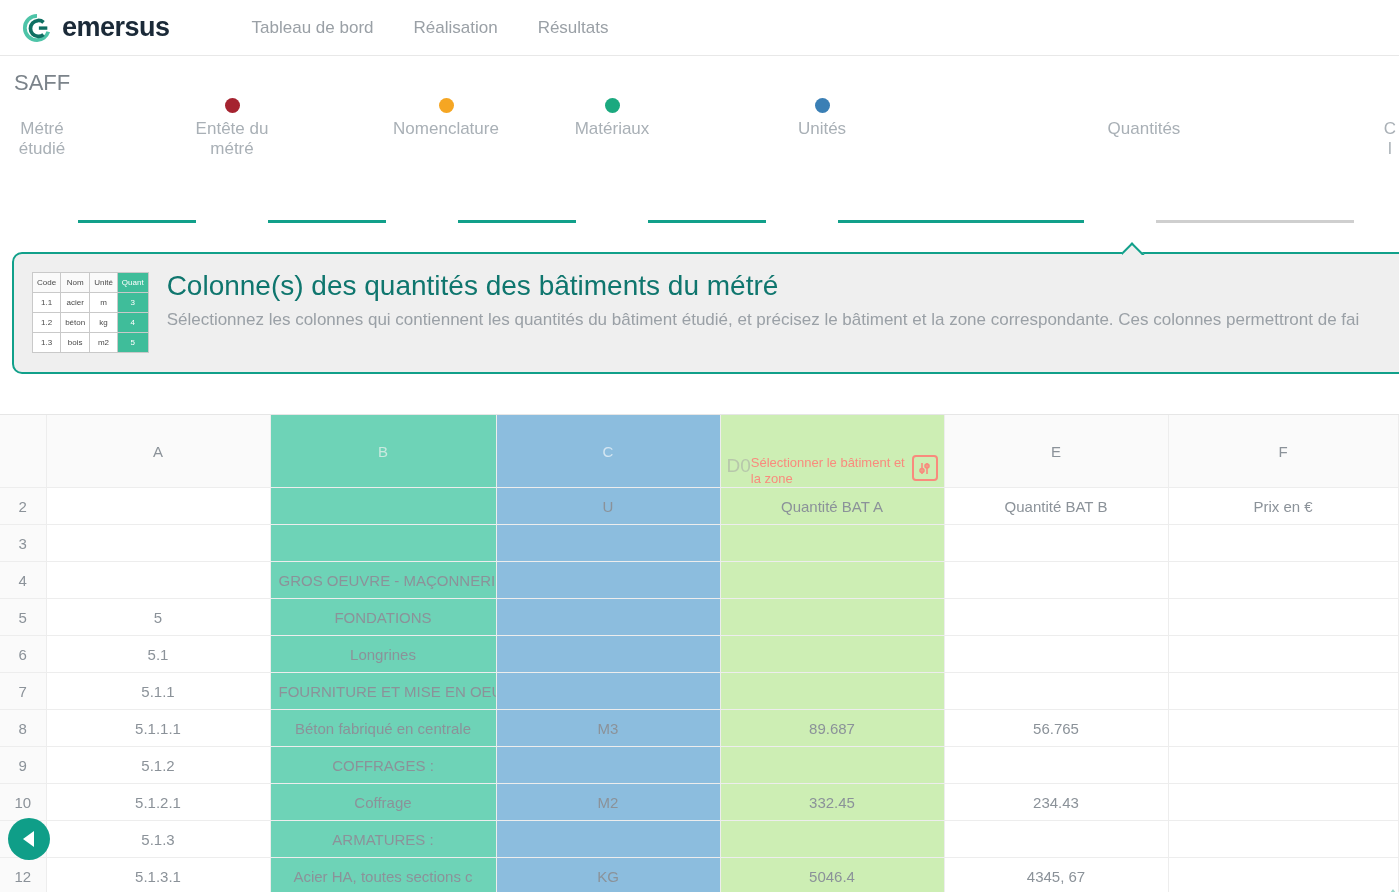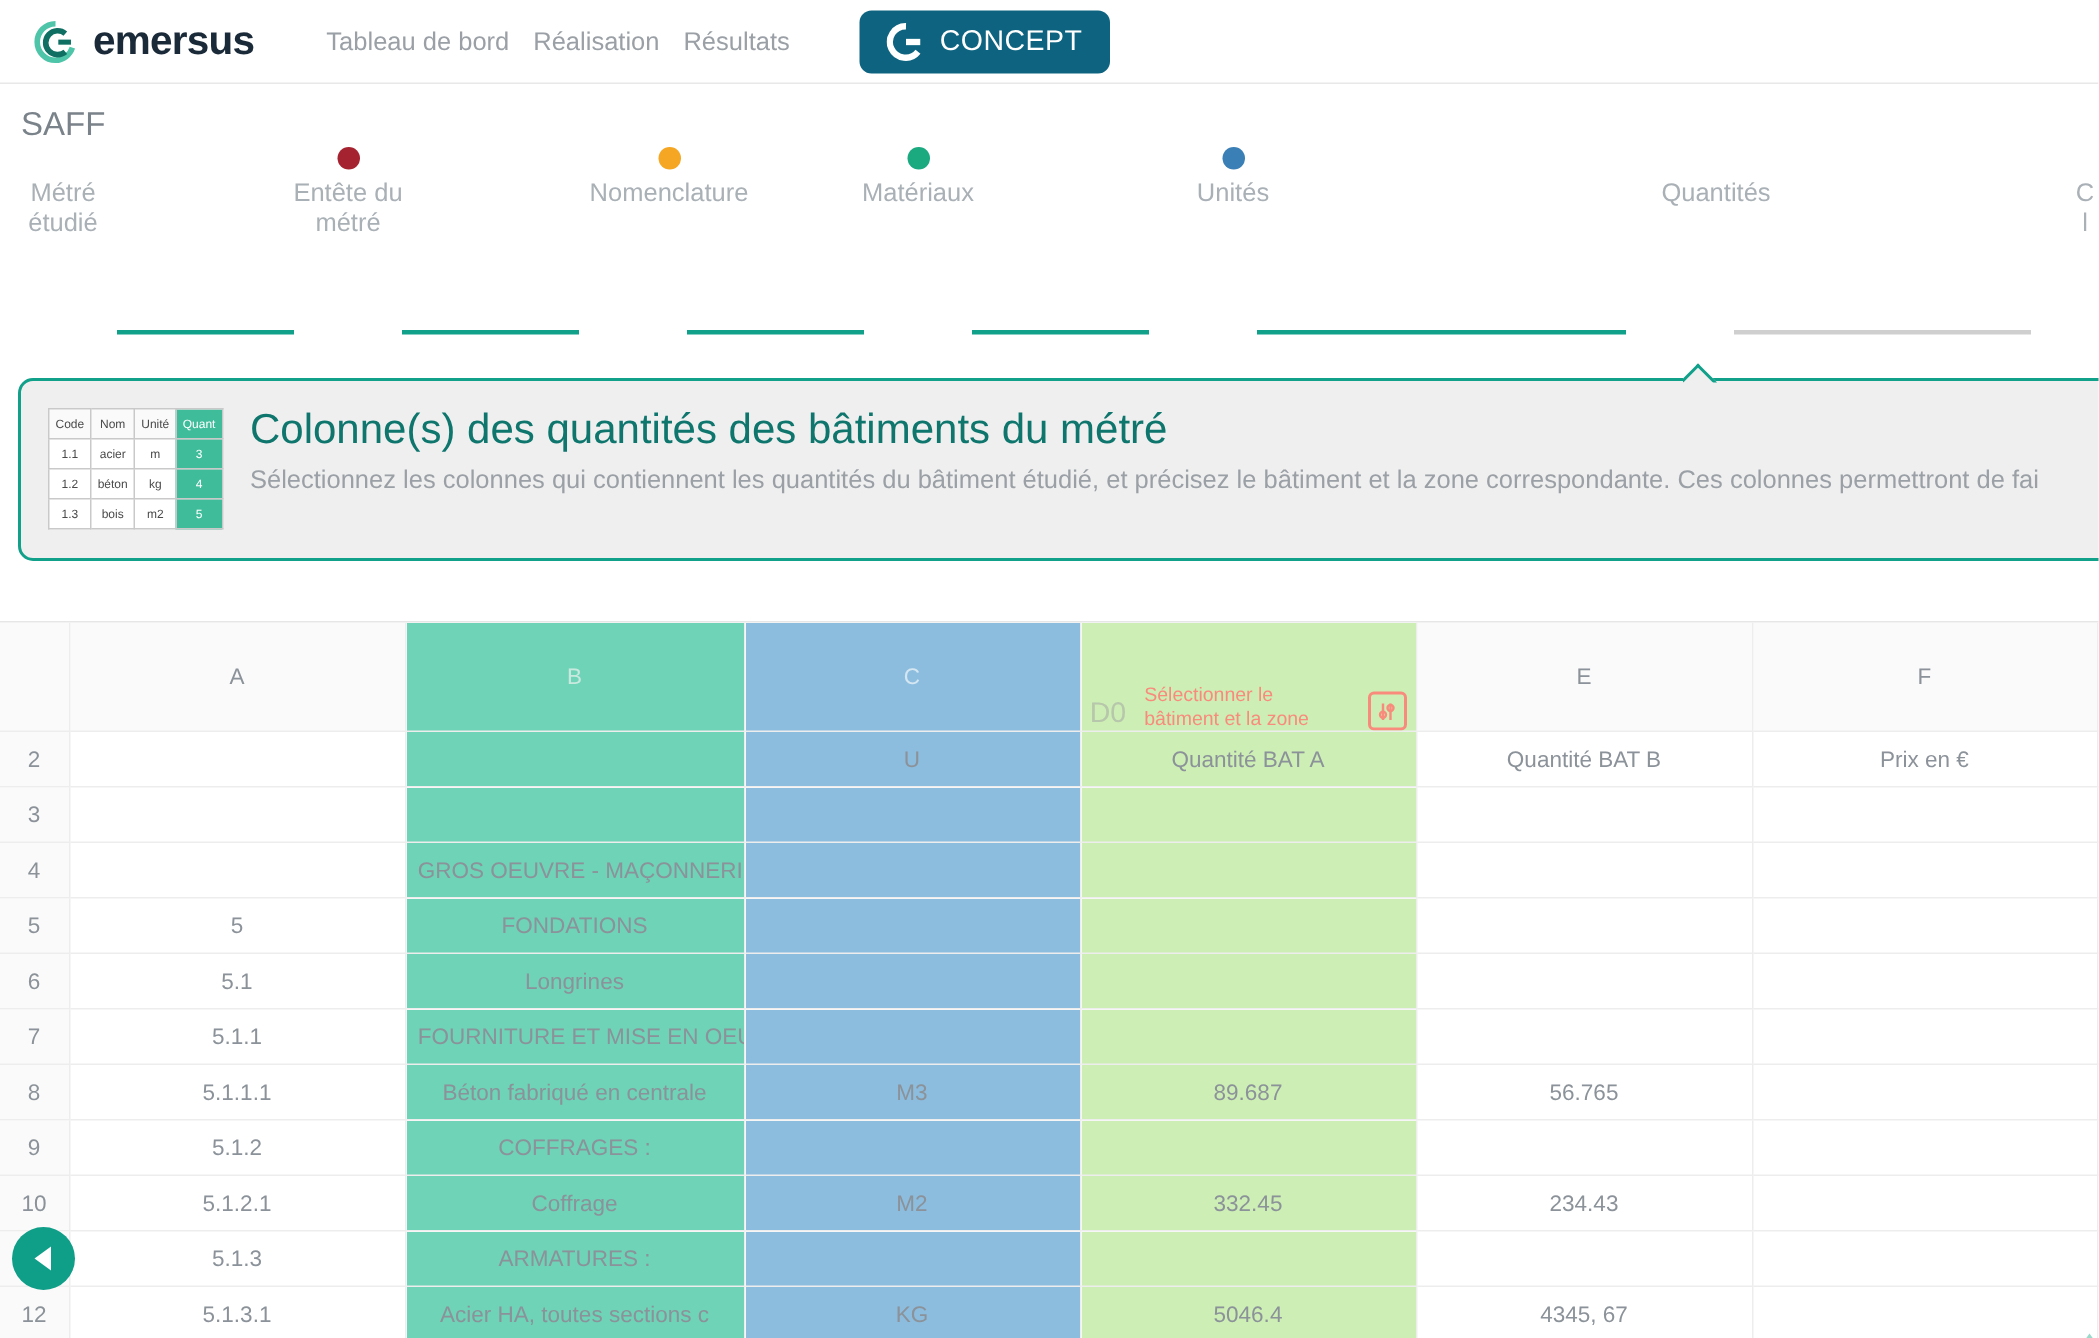--- a/index.html
+++ b/index.html
@@ -19,21 +19,21 @@
     border-bottom: 1px solid #e8e8e8;
     position: relative;
     background: #fff;
   }
   .logo-wrap { display: flex; align-items: center; gap: 10px; }
   .logo-mark { width: 30px; height: 30px; display: block; }
   .logo-text {
     font-size: 27px; font-weight: bold; color: #1b2a38;
     letter-spacing: -0.5px; line-height: 1;
   }
-  .nav-links { display: flex; align-items: center; gap: 16px; margin-left: 48px; }
+  .nav-links { display: flex; align-items: flex-end; gap: 40px; margin-left: 82px; }
   .nav-link {
     font-size: 17px; color: #9aa0a6; text-decoration: none;
     white-space: nowrap; cursor: pointer;
   }
   .concept-btn {
     margin-left: 30px;
     background: #0e6480;
     color: #ffffff;
     border: none;
     border-radius: 8px;
@@ -205,21 +205,21 @@
   thead th.hdr-c { background: #8cbdde; color: #d4e6f2; }
   thead th.hdr-d { background: #cdeeb4; color: #a9bf96; padding: 0 6px; }
   .rowhead { background: #fafafa; color: #9aa0a6; font-size: 15px; border-right: 1px solid #e6e6e6; }
 
   td.cell-b { background: #6ed3b7; color: #eaf7f2; }
   td.cell-c { background: #8cbdde; color: #eaf3fa; }
   td.cell-d { background: #cdeeb4; color: #8fae78; }
   td.cell-e { color: #8b9299; }
   td.cell-a { color: #8b9299; }
 
-  .d-head-inner { display: flex; align-items: flex-end; gap: 12px; margin-top: 40px; }
+  .d-head-inner { display: flex; align-items: flex-start; gap: 0; margin-top: 40px; }
   .d-head-letter { color: #b7c7ab; font-size: 19px; }
   .d-head-prompt {
     color: #f98b7d; font-size: 13px; line-height: 16px;
     white-space: normal; text-align: left; flex: 1;
   }
   .sliders-box {
     width: 26px; height: 26px; flex: none;
     border: 2px solid #f98b7d; border-radius: 4px;
     display: flex; align-items: center; justify-content: center;
   }
@@ -272,29 +272,20 @@
         <rect x="18" y="14.3" width="9" height="3.6" fill="#0f6f62"></rect>
       </svg>
     </span>
     <span class="logo-text">emersus</span>
   </div>
 
   <nav class="nav-links">
     <a class="nav-link" href="#">Tableau de bord</a>
     <a class="nav-link" href="#">Réalisation</a>
     <a class="nav-link" href="#">Résultats</a>
-    <button class="concept-btn">
-      <span class="concept-glyph">
-        <svg class="concept-glyph" viewBox="0 0 26 26">
-          <path d="M13 2.5 A10.5 10.5 0 1 0 21 19.5" fill="none" stroke="#ffffff" stroke-width="4.2"></path>
-          <rect x="13" y="10.9" width="9.5" height="4.2" fill="#ffffff"></rect>
-        </svg>
-      </span>
-      <span class="cbtn-label">CONCEPT</span>
-    </button>
   </nav>
 </div>
 
 <h1 class="page-title">SAFF</h1>
 
 <div class="stepper" id="stepper">
   <div class="rail" id="rail">
       <div class="rail-seg" style="left: 78px; width: 118px; background: rgb(17, 160, 138);"></div>
       <div class="rail-seg" style="left: 268px; width: 118px; background: rgb(17, 160, 138);"></div>
       <div class="rail-seg" style="left: 458px; width: 118px; background: rgb(17, 160, 138);"></div>

